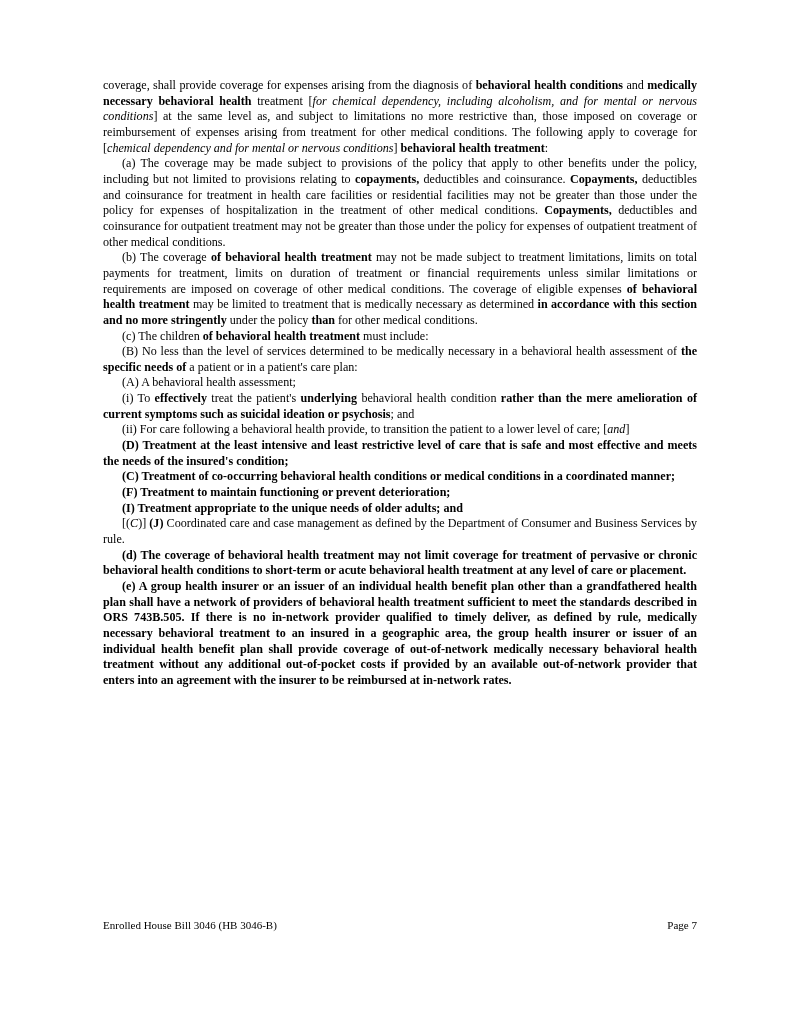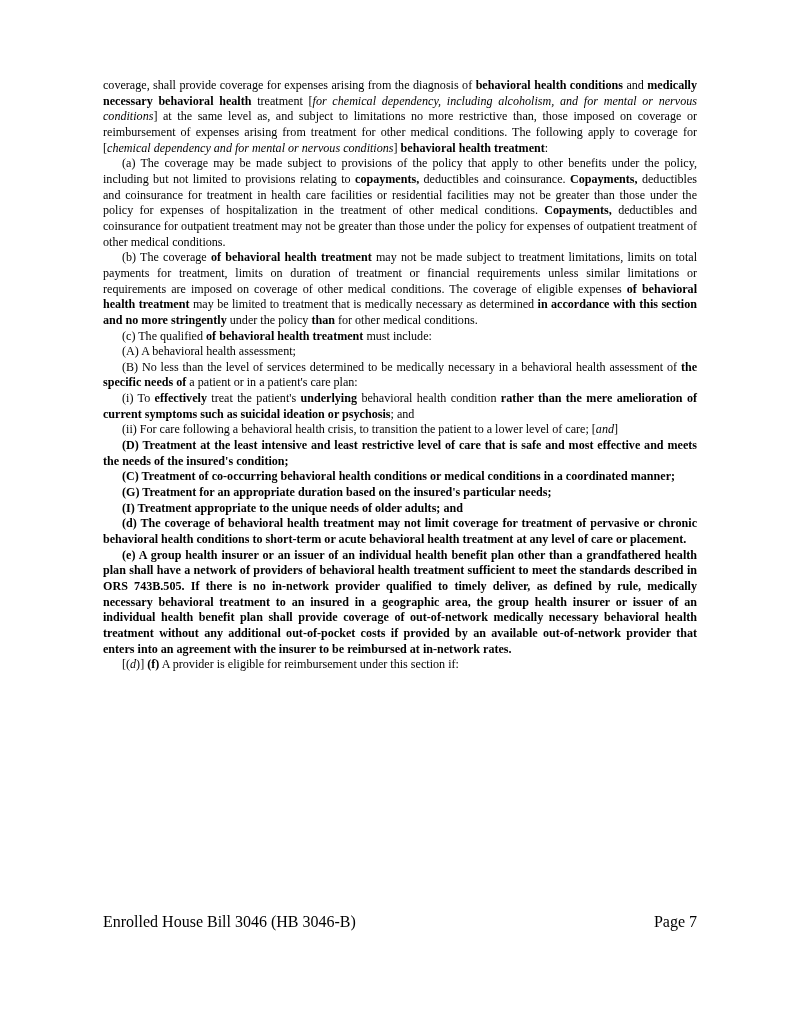--- a/index.html
+++ b/index.html
@@ -39,45 +39,45 @@
   i, .i { font-style: italic; }
 
   .footer {
     position: absolute;
     left: 103px;
     right: 103px;
     bottom: 104px;
     display: flex;
     justify-content: space-between;
     align-items: baseline;
-    font-size: 16px;
+    font-size: 11px;
     font-family: "Liberation Serif", serif;
   }
   .footer-left { text-align: left; }
   .footer-right { text-align: right; }
 </style>
 </head>
 <body>
 
 <div class="page">
   <div class="doc-body" id="doc-body">
       <p class="para"><span>coverage, shall provide coverage for expenses arising from the diagnosis of </span><span class="b">behavioral health conditions</span><span> and </span><span class="b">medically necessary behavioral health</span><span> treatment [</span><span class="i">for chemical dependency, including alcoholism, and for mental or nervous conditions</span><span>] at the same level as, and subject to limitations no more restrictive than, those imposed on coverage or reimbursement of expenses arising from treatment for other medical conditions. The following apply to coverage for [</span><span class="i">chemical dependency and for mental or nervous conditions</span><span>] </span><span class="b">behavioral health treatment</span><span>:</span></p>
       <p class="para indent"><span>(a) The coverage may be made subject to provisions of the policy that apply to other benefits under the policy, including but not limited to provisions relating to </span><span class="b">copayments,</span><span> deductibles and coinsurance. </span><span class="b">Copayments,</span><span> deductibles and coinsurance for treatment in health care facilities or residential facilities may not be greater than those under the policy for expenses of hospitalization in the treatment of other medical conditions. </span><span class="b">Copayments,</span><span> deductibles and coinsurance for outpatient treatment may not be greater than those under the policy for expenses of outpatient treatment of other medical conditions.</span></p>
       <p class="para indent"><span>(b) The coverage </span><span class="b">of behavioral health treatment</span><span> may not be made subject to treatment limitations, limits on total payments for treatment, limits on duration of treatment or financial requirements unless similar limitations or requirements are imposed on coverage of other medical conditions. The coverage of eligible expenses </span><span class="b">of behavioral health treatment</span><span> may be limited to treatment that is medically necessary as determined </span><span class="b">in accordance with this section and no more stringently</span><span> under the policy </span><span class="b">than</span><span> for other medical conditions.</span></p>
-      <p class="para indent"><span>(c) The qualified </span><span class="b">of behavioral health treatment</span><span> must include:</span></p>
+      <p class="para indent"><span>(c) The children </span><span class="b">of behavioral health treatment</span><span> must include:</span></p>
+      <p class="para indent"><span>(B) No less than the level of services determined to be medically necessary in a behavioral health assessment of </span><span class="b">the specific needs of</span><span> a patient or in a patient's care plan:</span></p>
       <p class="para indent"><span>(A) A behavioral health assessment;</span></p>
-      <p class="para indent"><span>(B) No less than the level of services determined to be medically necessary in a behavioral health assessment of </span><span class="b">the specific needs of</span><span> a patient or in a patient's care plan:</span></p>
       <p class="para indent"><span>(i) To </span><span class="b">effectively</span><span> treat the patient's </span><span class="b">underlying</span><span> behavioral health condition </span><span class="b">rather than the mere amelioration of current symptoms such as suicidal ideation or psychosis</span><span>; and</span></p>
-      <p class="para indent"><span>(ii) For care following a behavioral health crisis, to transition the patient to a lower level of care; [</span><span class="i">and</span><span>]</span></p>
+      <p class="para indent"><span>(ii) For care following a behavioral health provide, to transition the patient to a lower level of care; [</span><span class="i">and</span><span>]</span></p>
       <p class="para indent"><span class="b">(D) Treatment at the least intensive and least restrictive level of care that is safe and most effective and meets the needs of the insured's condition;</span></p>
       <p class="para indent"><span class="b">(C) Treatment of co-occurring behavioral health conditions or medical conditions in a coordinated manner;</span></p>
-      <p class="para indent"><span class="b">(G) Treatment for an appropriate duration based on the insured's particular needs;</span></p>
+      <p class="para indent"><span class="b">(F) Treatment to maintain functioning or prevent deterioration;</span></p>
       <p class="para indent"><span class="b">(I) Treatment appropriate to the unique needs of older adults; and</span></p>
+      <p class="para indent"><span>[(</span><span class="i">C</span><span>)] </span><span class="b">(J)</span><span> Coordinated care and case management as defined by the Department of Consumer and Business Services by rule.</span></p>
       <p class="para indent"><span class="b">(d) The coverage of behavioral health treatment may not limit coverage for treatment of pervasive or chronic behavioral health conditions to short-term or acute behavioral health treatment at any level of care or placement.</span></p>
       <p class="para indent"><span class="b">(e) A group health insurer or an issuer of an individual health benefit plan other than a grandfathered health plan shall have a network of providers of behavioral health treatment sufficient to meet the standards described in ORS 743B.505. If there is no in-network provider qualified to timely deliver, as defined by rule, medically necessary behavioral treatment to an insured in a geographic area, the group health insurer or issuer of an individual health benefit plan shall provide coverage of out-of-network medically necessary behavioral health treatment without any additional out-of-pocket costs if provided by an available out-of-network provider that enters into an agreement with the insurer to be reimbursed at in-network rates.</span></p>
-      <p class="para indent"><span>[(</span><span class="i">d</span><span>)] </span><span class="b">(f)</span><span> A provider is eligible for reimbursement under this section if:</span></p>
     </div>
 
   <div class="footer">
     <div class="footer-left">Enrolled House Bill 3046 (HB 3046-B)</div>
     <div class="footer-right">Page 7</div>
   </div>
 </div>
 
 </body></html>

